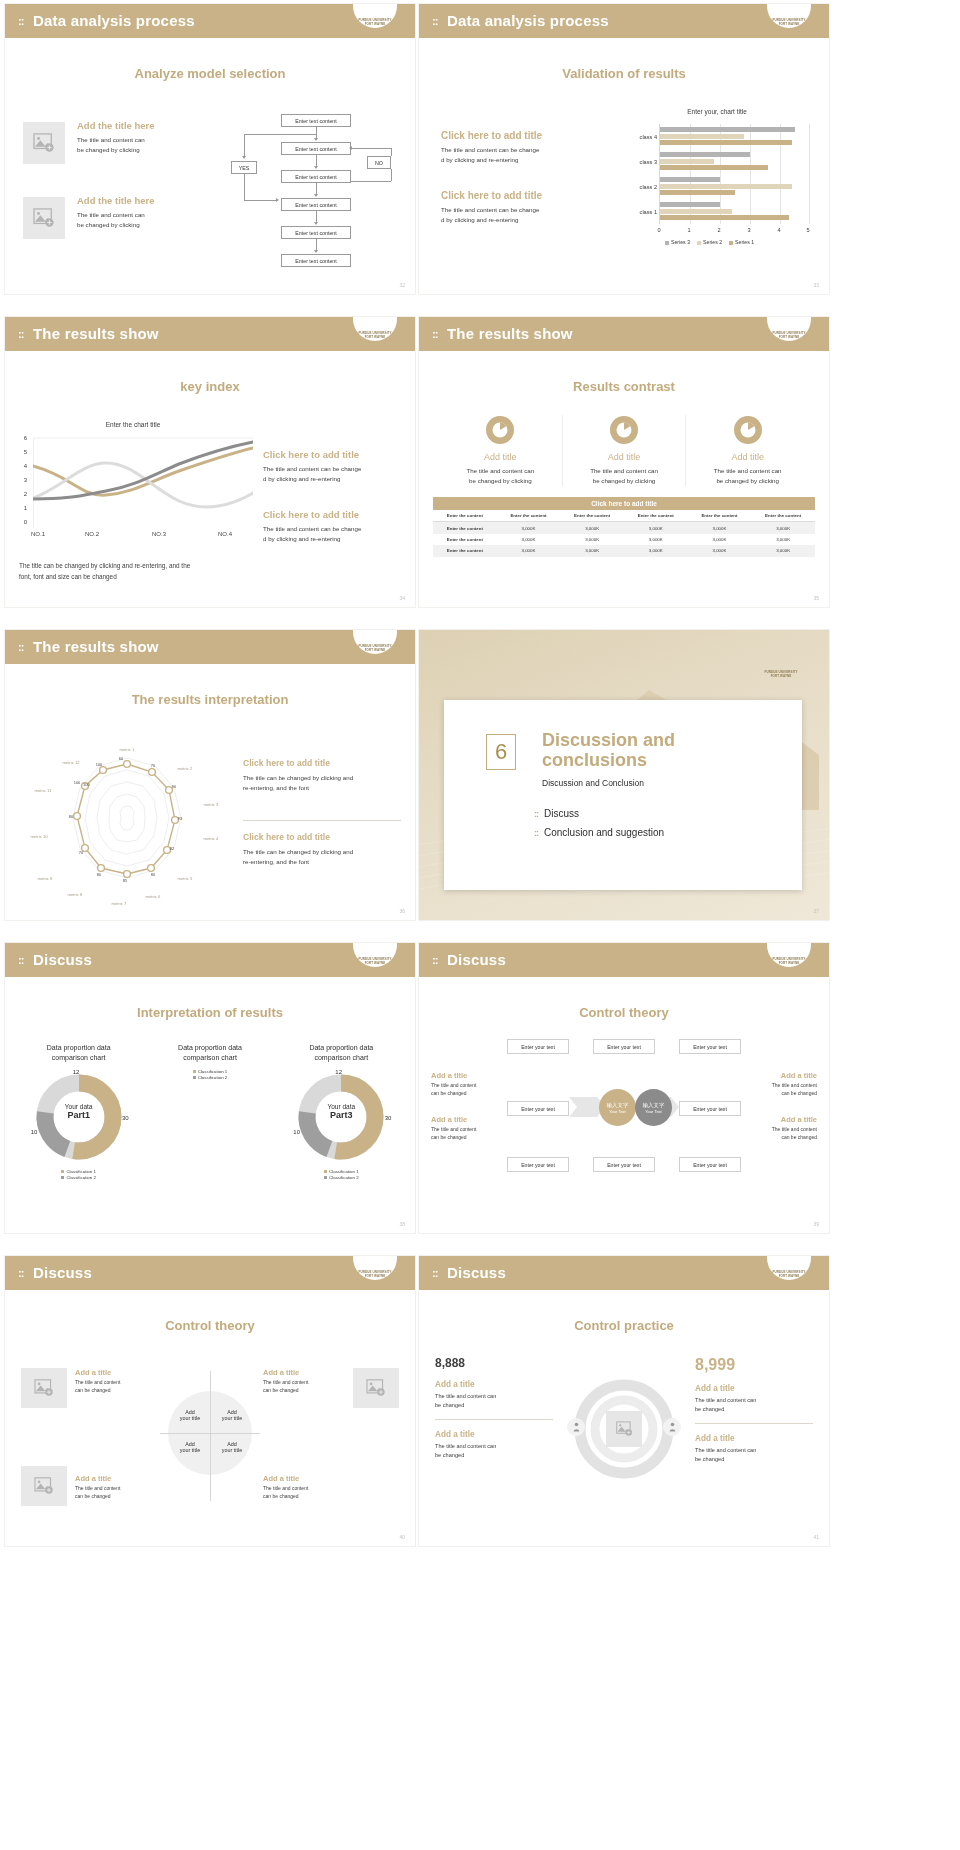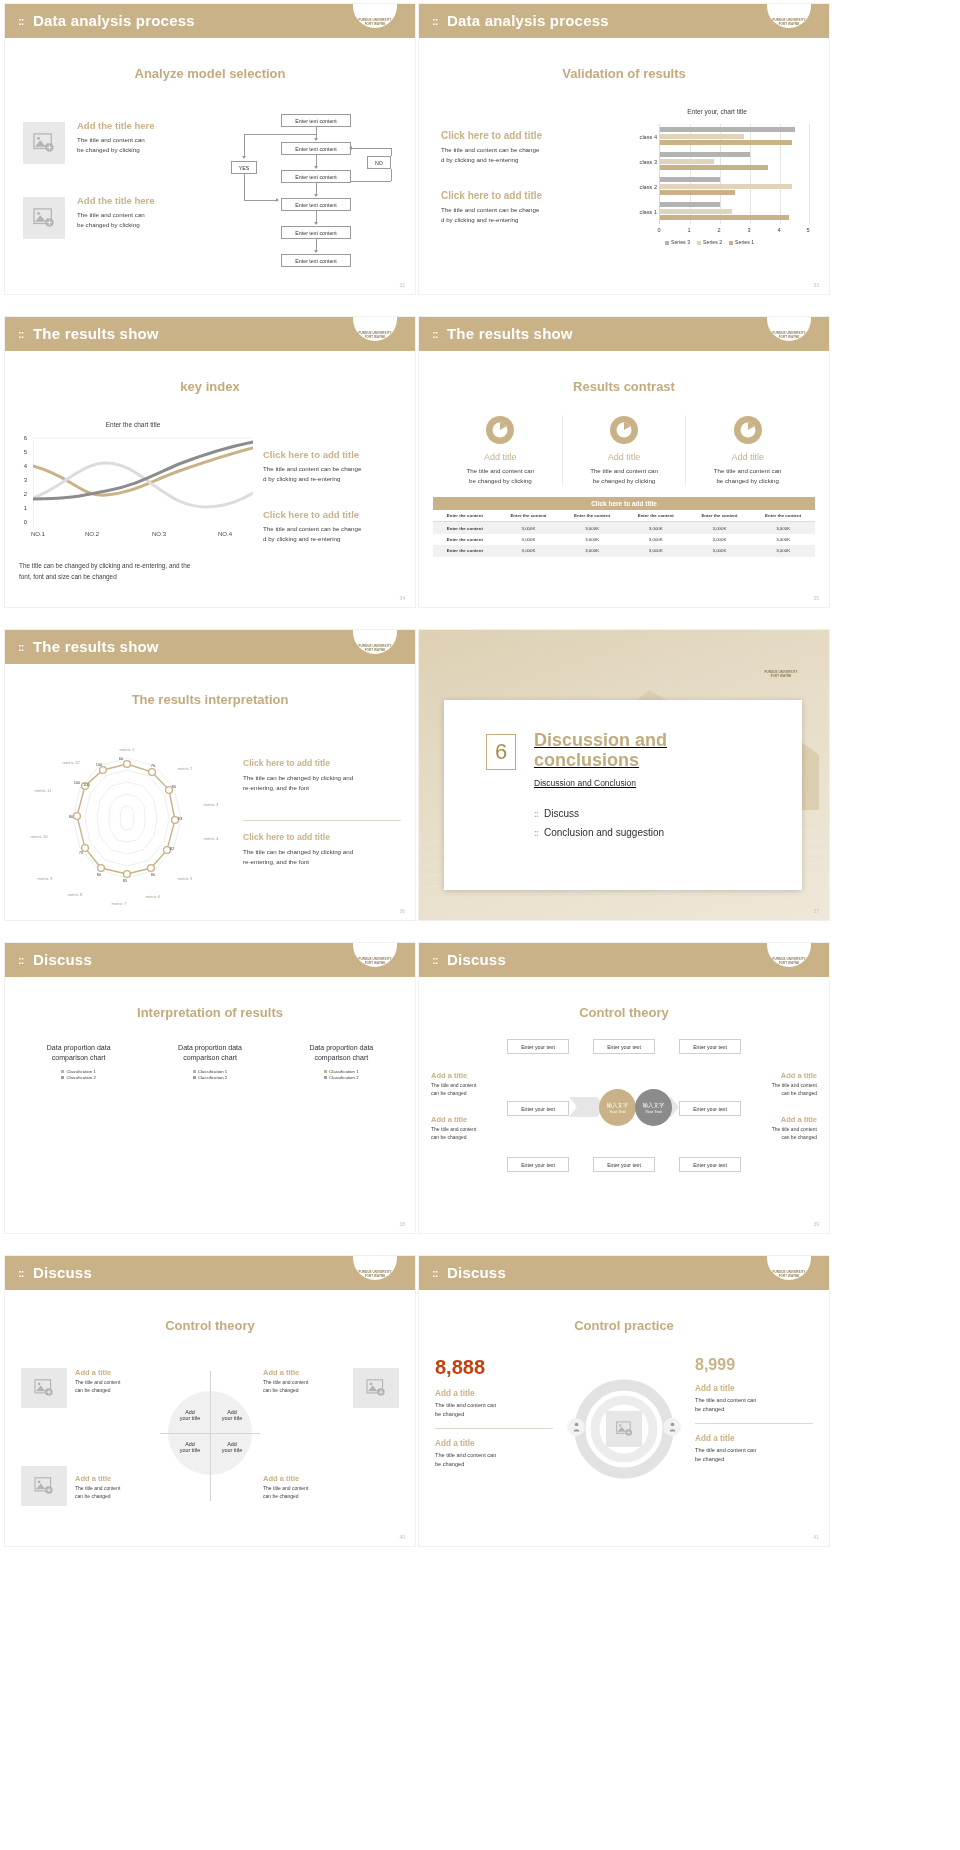--- a/index.html
+++ b/index.html
@@ -500,21 +500,21 @@
           <path d="M0,248 C90,228 180,268 280,245 C340,231 380,239 410,231"></path>
           <path d="M0,259 C90,239 180,279 280,256 C340,242 380,250 410,242"></path>
         </g>
       </svg>
     </div>
     <div class="logo" style="background:transparent;border-radius:0;top:26px;right:26px;">
       <span style="color:#8d7a52;"><b>PURDUE UNIVERSITY</b><br><b>FORT WAYNE</b></span>
     </div>
     <div class="hero-card">
       <div style="position:absolute;left:42px;top:34px;" class="numbox">6</div>
-      <div style="position:absolute;left:90px;top:30px;width:240px;text-decoration:underline;">
+      <div style="position:absolute;left:98px;top:30px;width:240px;">
         <div style="color:#c3ab7e;font-size:18px;font-weight:700;line-height:20px;">Discussion and</div>
         <div style="color:#c3ab7e;font-size:18px;font-weight:700;line-height:20px;">conclusions</div>
         <div style="color:#2d2d2d;font-size:8.5px;margin-top:8px;">Discussion and Conclusion</div>
       </div>
       <div style="position:absolute;left:90px;top:108px;width:250px;">
         <div style="display:flex;align-items:center;gap:6px;margin-bottom:8px;">
           <span style="color:#c3ab7e;font-size:9px;letter-spacing:-1px;font-weight:700;">::</span>
           <span style="color:#2d2d2d;font-size:10px;">Discuss</span>
         </div>
         <div style="display:flex;align-items:center;gap:6px;">
@@ -533,38 +533,66 @@
     <div class="logo">
       <span><b>PURDUE UNIVERSITY</b><br><b>FORT WAYNE</b></span>
     </div>
     <div class="sub-title">Interpretation of results</div>
 
     <div style="position:absolute;left:12px;top:100px;width:386px;display:flex;gap:8px;">
 
       <div style="flex:1;text-align:center;">
         <div style="font-size:7px;color:#2f2f2f;line-height:10px;">Data proportion data</div>
         <div style="font-size:7px;color:#2f2f2f;line-height:10px;">comparison chart</div>
+        <div style="position:relative;width:92px;height:92px;margin:8px auto 0;">
+          <svg width="92" height="92" viewBox="0 0 92 92">
+            <circle cx="46" cy="46" r="34" fill="none" stroke="#d9d9d9" stroke-width="17"></circle>
+            <circle cx="46" cy="46" r="34" fill="none" stroke="#c9b287" stroke-width="17" stroke-dasharray="112 214" transform="rotate(-90 46 46)"></circle>
+            <circle cx="46" cy="46" r="34" fill="none" stroke="#9e9e9e" stroke-width="17" stroke-dasharray="46 214" transform="rotate(110 46 46)"></circle>
+          </svg>
+          <div style="position:absolute;left:0;right:0;top:32px;text-align:center;">
+            <div style="font-size:6.5px;color:#2f2f2f;">Your data</div>
+            <div style="font-size:9px;font-weight:700;color:#2f2f2f;">Part1</div>
+          </div>
+          <div style="position:absolute;left:40px;top:-2px;font-size:6px;color:#333;">12</div>
+          <div style="position:absolute;right:-4px;top:44px;font-size:6px;color:#333;">30</div>
+          <div style="position:absolute;left:-2px;top:58px;font-size:6px;color:#333;">10</div>
+        </div>
         <div class="legend-sm" style="margin-top:6px;text-align:center;">
           <div><i style="background:#c9b287"></i><span>Classification 1</span></div>
           <div><i style="background:#9e9e9e"></i><span>Classification 2</span></div>
         </div>
       </div>
 
       <div style="flex:1;text-align:center;">
         <div style="font-size:7px;color:#2f2f2f;line-height:10px;">Data proportion data</div>
         <div style="font-size:7px;color:#2f2f2f;line-height:10px;">comparison chart</div>
         <div class="legend-sm" style="margin-top:6px;text-align:center;">
           <div><i style="background:#c9b287"></i><span>Classification 1</span></div>
           <div><i style="background:#9e9e9e"></i><span>Classification 2</span></div>
         </div>
       </div>
 
       <div style="flex:1;text-align:center;">
         <div style="font-size:7px;color:#2f2f2f;line-height:10px;">Data proportion data</div>
         <div style="font-size:7px;color:#2f2f2f;line-height:10px;">comparison chart</div>
+        <div style="position:relative;width:92px;height:92px;margin:8px auto 0;">
+          <svg width="92" height="92" viewBox="0 0 92 92">
+            <circle cx="46" cy="46" r="34" fill="none" stroke="#d9d9d9" stroke-width="17"></circle>
+            <circle cx="46" cy="46" r="34" fill="none" stroke="#c9b287" stroke-width="17" stroke-dasharray="112 214" transform="rotate(-90 46 46)"></circle>
+            <circle cx="46" cy="46" r="34" fill="none" stroke="#9e9e9e" stroke-width="17" stroke-dasharray="46 214" transform="rotate(110 46 46)"></circle>
+          </svg>
+          <div style="position:absolute;left:0;right:0;top:32px;text-align:center;">
+            <div style="font-size:6.5px;color:#2f2f2f;">Your data</div>
+            <div style="font-size:9px;font-weight:700;color:#2f2f2f;">Part3</div>
+          </div>
+          <div style="position:absolute;left:40px;top:-2px;font-size:6px;color:#333;">12</div>
+          <div style="position:absolute;right:-4px;top:44px;font-size:6px;color:#333;">30</div>
+          <div style="position:absolute;left:-2px;top:58px;font-size:6px;color:#333;">10</div>
+        </div>
         <div class="legend-sm" style="margin-top:6px;text-align:center;">
           <div><i style="background:#c9b287"></i><span>Classification 1</span></div>
           <div><i style="background:#9e9e9e"></i><span>Classification 2</span></div>
         </div>
       </div>
     </div>
     <div class="pagenum">38</div>
   </div>
 
   <div class="slide">
@@ -715,21 +743,21 @@
   <div class="slide">
     <div class="band"></div>
     <div class="band-dots">::</div>
     <div class="band-title">Discuss</div>
     <div class="logo">
       <span><b>PURDUE UNIVERSITY</b><br><b>FORT WAYNE</b></span>
     </div>
     <div class="sub-title">Control practice</div>
 
     <div style="position:absolute;left:16px;top:100px;width:118px;">
-      <div style="color:#c2410c;font-size:20px;font-weight:700;">8,888</div>
+      <div style="color:#404040;font-size:12px;font-weight:700;">8,888</div>
       <div class="gtitle" style="font-size:8.2px;margin-top:10px;">Add a title</div>
       <div class="gbody" style="font-size:5.6px;line-height:8.5px;margin-top:3px;">The title and content can</div>
       <div class="gbody" style="font-size:5.6px;line-height:8.5px;">be changed</div>
       <div style="height:1px;background:#ddd8ce;margin:10px 0 0 0;"></div>
       <div class="gtitle" style="font-size:8.2px;margin-top:10px;">Add a title</div>
       <div class="gbody" style="font-size:5.6px;line-height:8.5px;margin-top:3px;">The title and content can</div>
       <div class="gbody" style="font-size:5.6px;line-height:8.5px;">be changed</div>
     </div>
 
     <div style="position:absolute;right:16px;top:100px;width:118px;">

